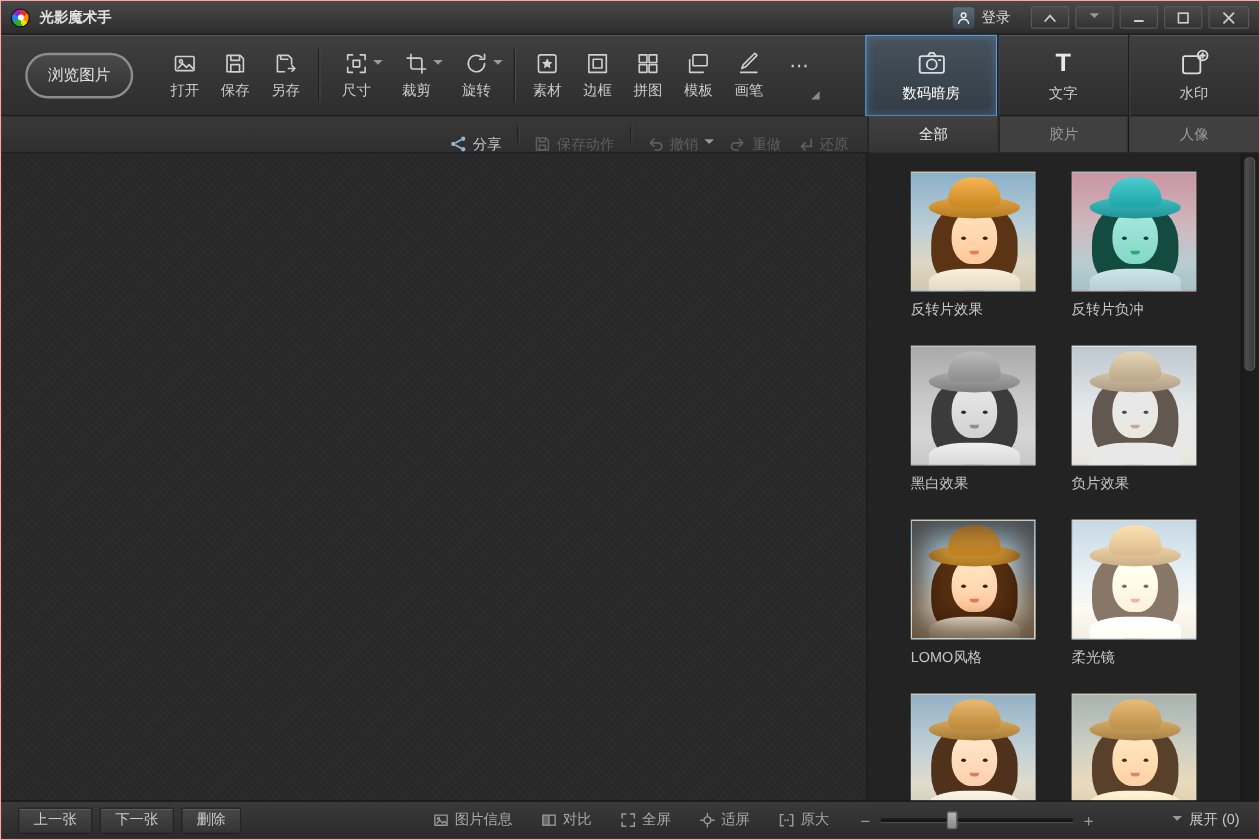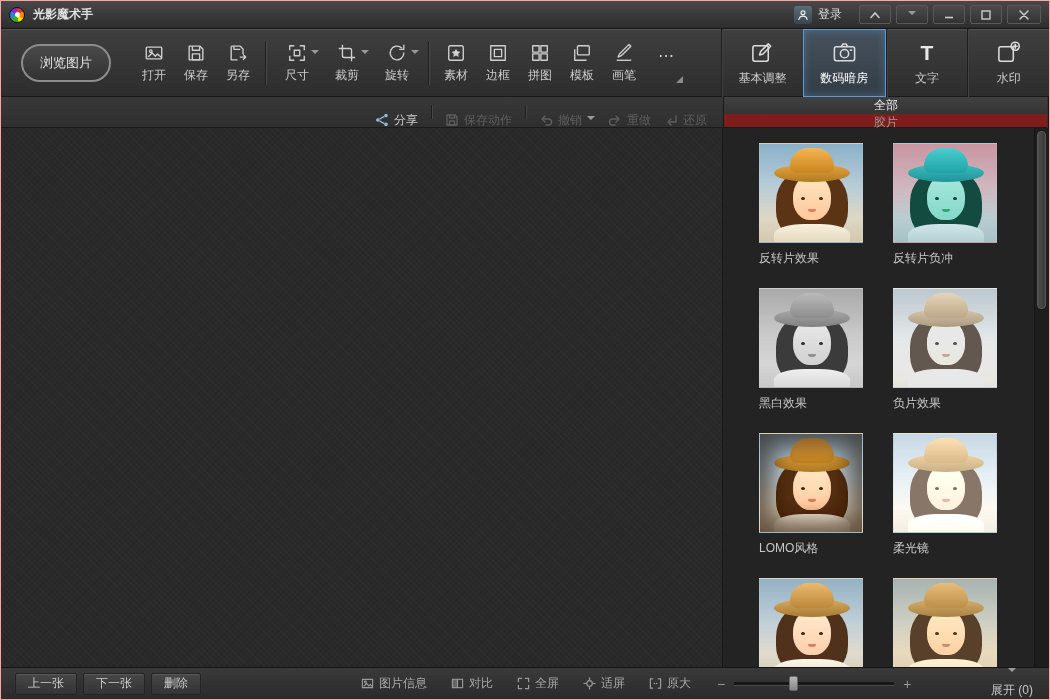--- a/index.html
+++ b/index.html
@@ -57,21 +57,21 @@
     background:linear-gradient(#383838,#2f2f2f); border-bottom:1px solid #1b1b1b;
     display:flex; align-items:center; justify-content:flex-end; padding-right:16px; gap:13px; font-size:12px; }
   .act { display:flex; align-items:center; gap:5px; cursor:pointer;margin-top:16px; }
   .act.on { color:#c9c9c9; }
   .act.off { color:#5e5e5e; cursor:default; }
   .act svg { width:14px; height:14px; }
   .asep { width:1px; height:14px; background:#1f1f1f; box-shadow:1px 0 0 #454545; }
 
   
   .panel-tabs { position:absolute; top:96px; left:722px; right:0; height:31px; display:flex;
-    background:#7f1d1d; border-bottom:1px solid #1b1b1b; border-left:1px solid #191919;flex-direction:column; }
+    background:#404040; border-bottom:1px solid #1b1b1b; border-left:1px solid #191919; }
   .panel-tab { flex:1; display:flex; align-items:center; justify-content:center; font-size:12px; color:#9a9a9a;
     border-right:1px solid #1a1a1a; box-shadow:inset -1px 0 0 #343434; cursor:pointer; }
   .panel-tab:last-child { border-right:none; box-shadow:none; }
   .panel-tab.active { background:linear-gradient(#414141,#343434); color:#f0f0f0; }
 
   
   .canvas { position:absolute; top:127px; left:0; width:722px; height:541px; background-color:#292929;
     background-image:
       repeating-linear-gradient(45deg, rgba(255,255,255,.018) 0 1px, transparent 1px 4px),
       repeating-linear-gradient(-45deg, rgba(0,0,0,.07) 0 1px, transparent 1px 4px);
@@ -122,21 +122,21 @@
     border:1px solid #242424; box-shadow:inset 0 1px 0 #5a5a5a; border-radius:2px; color:#ccc; font-size:12px; cursor:pointer; }
   .nav-btn:first-child { margin-left:14px; }
   .status-center { display:flex; align-items:center; gap:24px; margin-left:160px; }
   .sitem { display:flex; align-items:center; gap:5px; color:#a8a8a8; cursor:pointer; }
   .sitem svg { width:13px; height:13px; color:#9a9a9a; }
   .zoom { display:flex; align-items:center; gap:9px; margin-left:26px; color:#9a9a9a; }
   .zoom .sign { font-size:14px; cursor:pointer; }
   .ztrack { width:160px; height:3px; background:#181818; box-shadow:0 1px 0 #4a4a4a; position:relative; }
   .zthumb { position:absolute; left:55px; top:-6px; width:9px; height:15px;
     background:linear-gradient(#b8b8b8,#878787); border:1px solid #666; border-radius:2px; cursor:pointer; }
-  .expand { margin-left:auto; margin-right:16px; display:flex; align-items:center; gap:6px; color:#c6c6c6; cursor:pointer;flex-direction:column; }
+  .expand { margin-left:auto; margin-right:16px; display:flex; align-items:center; gap:6px; color:#c6c6c6; cursor:pointer; }
 </style>
 </head>
 <body>
 
 <div class="window">
 
   <div class="titlebar">
     <div class="logo"></div>
     <span class="app-title">光影魔术手</span>
     <div class="titlebar-right">
@@ -272,27 +272,20 @@
         <span>画笔</span>
       </div>
 
       <div class="more-tool">
         <span class="more-glyph">⋯</span>
         <span class="corner-tri"></span>
       </div>
     </div>
 
     <div class="mode-tabs">
-      <div class="mode-tab">
-        <svg viewBox="0 0 26 26" fill="none" stroke="currentColor" stroke-width="1.6" stroke-linejoin="round">
-          <rect x="3" y="6" width="16" height="16" rx="2"></rect>
-            <path d="M13.5 14.5l8-8-2.5-2.5-8 8-1 3.5z"></path>
-        </svg>
-        <span>基本调整</span>
-      </div>
       <div class="mode-tab active">
         <svg viewBox="0 0 26 26" fill="none" stroke="currentColor" stroke-width="1.6" stroke-linejoin="round">
           <rect x="2.5" y="7" width="21" height="14.5" rx="2"></rect>
             <circle cx="13" cy="14.2" r="4.3"></circle>
             <path d="M9.5 7l2-2.8h3l2 2.8"></path>
             <path d="M18.5 10.5h2.5"></path>
         </svg>
         <span>数码暗房</span>
       </div>
       <div class="mode-tab">

